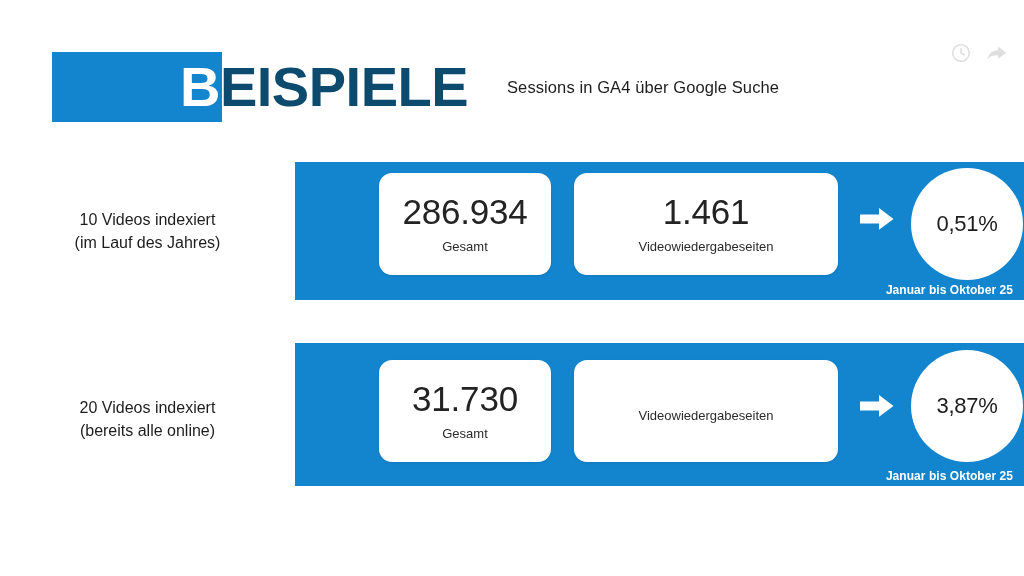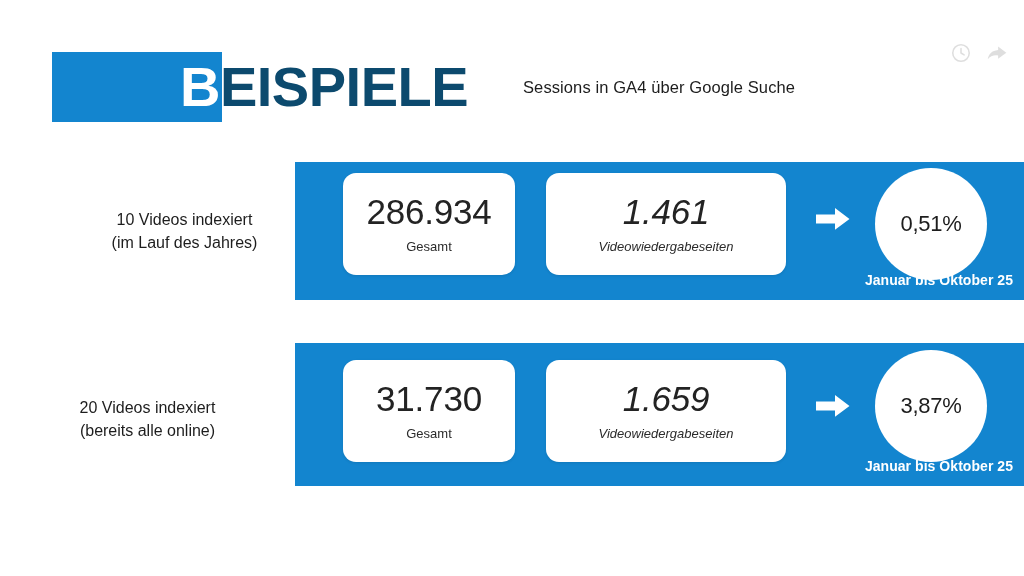--- a/index.html
+++ b/index.html
@@ -58,21 +58,20 @@
 
   .header-subtitle {
     position: absolute;
     left: 507px;
     top: 78px;
     font-size: 16.5px;
     font-weight: 400;
     color: #1d1d1d;
     white-space: nowrap;
     letter-spacing: 0.1px;
-    margin-left: 16px;
   }
 
   
   .topright-icons {
     position: absolute;
     right: 16px;
     top: 42px;
     display: flex;
     align-items: center;
     gap: 14px;
@@ -92,40 +91,39 @@
     background: #1385cf;
   }
   .panel-1 { top: 162px; height: 138px; }
   .panel-2 { top: 343px; height: 143px; }
 
   .panel-inner {
     position: absolute;
     inset: 0;
     display: flex;
     align-items: center;
-    padding-left: 48px;
+    padding-left: 84px;
     box-sizing: border-box;
-    gap: 8px;
   }
   .panel-2 .panel-inner { align-items: flex-start; padding-top: 17px; }
   .panel-1 .panel-inner { align-items: flex-start; padding-top: 11px; }
 
   .stat-card {
     background: #ffffff;
     border-radius: 13px;
     height: 102px;
     display: flex;
     flex-direction: column;
     align-items: center;
     justify-content: center;
     box-sizing: border-box;
     box-shadow: 0 1px 3px rgba(0,0,0,0.10);
   }
   .stat-card.card-total { width: 172px; }
-  .stat-card.card-pages { width: 240px; margin-left: 23px; font-style: italic; }
+  .stat-card.card-pages { width: 264px; margin-left: 23px; }
 
   .stat-value {
     font-size: 35px;
     font-weight: 400;
     color: #232323;
     line-height: 1.05;
     letter-spacing: -0.2px;
   }
   .stat-label {
     font-size: 13px;
@@ -161,40 +159,40 @@
   .pct-value {
     font-size: 22px;
     font-weight: 400;
     color: #1d1d1d;
     letter-spacing: -0.3px;
   }
 
   .panel-footnote {
     position: absolute;
     right: 11px;
-    bottom: 12px;
-    font-size: 14px;
+    bottom: 3px;
+    font-size: 12px;
     font-weight: 700;
     color: #ffffff;
     white-space: nowrap;
     letter-spacing: 0.05px;
   }
 
   
   .row-caption {
     position: absolute;
     left: 0;
     width: 295px;
     text-align: center;
     font-size: 16px;
     line-height: 1.45;
     color: #1d1d1d;
     white-space: pre-line;
   }
-  .row-caption-1 { top: 208px; padding-left: 37px; }
+  .row-caption-1 { top: 208px; }
   .row-caption-2 { top: 396px; text-align: center; }
 </style>
 </head>
 <body>
 
 <div class="slide">
 
   <div class="header-blue-block"></div>
   <div class="header-title">
     <span class="lead-letter">B</span>
@@ -253,21 +251,20 @@
 
   <div class="panel panel-2">
     <div class="panel-inner">
 
       <div class="stat-card card-total">
         <div class="stat-value">31.730</div>
         <div class="stat-label">Gesamt</div>
       </div>
 
       <div class="stat-card card-pages">
-        <div class="stat-value">1.659</div>
         <div class="stat-label">Videowiedergabeseiten</div>
       </div>
 
       <div class="arrow-wrap">
         <span class="arrow-glyph">
           <svg viewBox="0 0 34 28" width="34" height="28" fill="#ffffff">
             <path d="M0 9.4 L19 9.4 L19 3.0 L33.5 13.9 L19 24.8 L19 18.4 L0 18.4 Z"></path>
           </svg>
         </span>
       </div>

